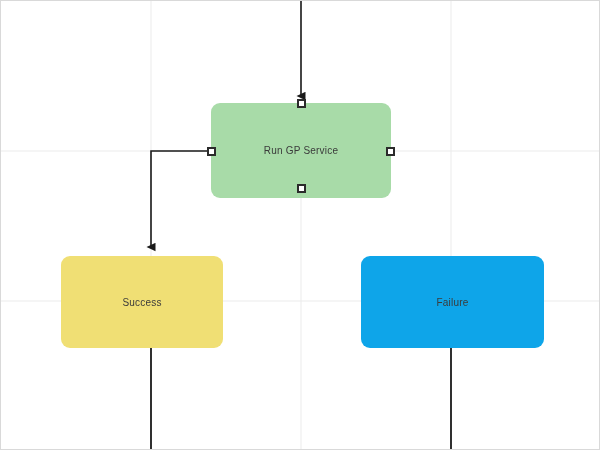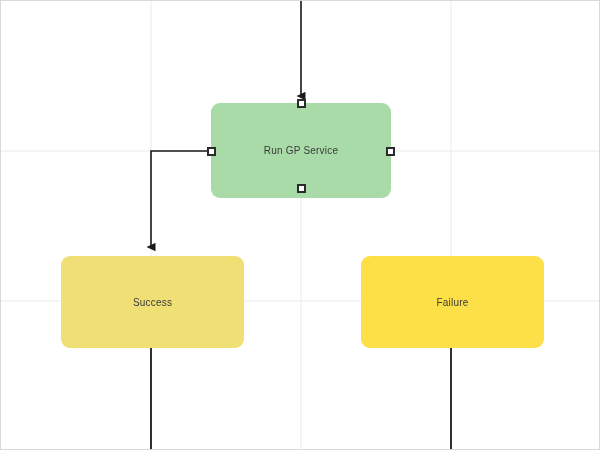--- a/index.html
+++ b/index.html
@@ -91,22 +91,22 @@
   <div class="node-layer">
 
     <div class="node" style="left:210px; top:102px; width:180px; height:95px; background:#a8dba8;">
       <span class="node-label">Run GP Service</span>
     </div>
     <div class="port" style="left:295.5px; top:98px;"></div>
     <div class="port" style="left:206px; top:145.5px;"></div>
     <div class="port" style="left:385px; top:145.5px;"></div>
     <div class="port" style="left:295.5px; top:183px;"></div>
 
-    <div class="node" style="left:60px; top:255px; width:183px; height:92px; background:#f0df74;">
+    <div class="node" style="left:60px; top:255px; width:162px; height:92px; background:#f0df74;">
       <span class="node-label">Success</span>
     </div>
 
-    <div class="node" style="left:360px; top:255px; width:183px; height:92px; background:#fde047;">
+    <div class="node" style="left:360px; top:255px; width:183px; height:92px; background:#0ea5e9;">
       <span class="node-label">Failure</span>
     </div>
 
   </div>
 </div>
 
 </body></html>

